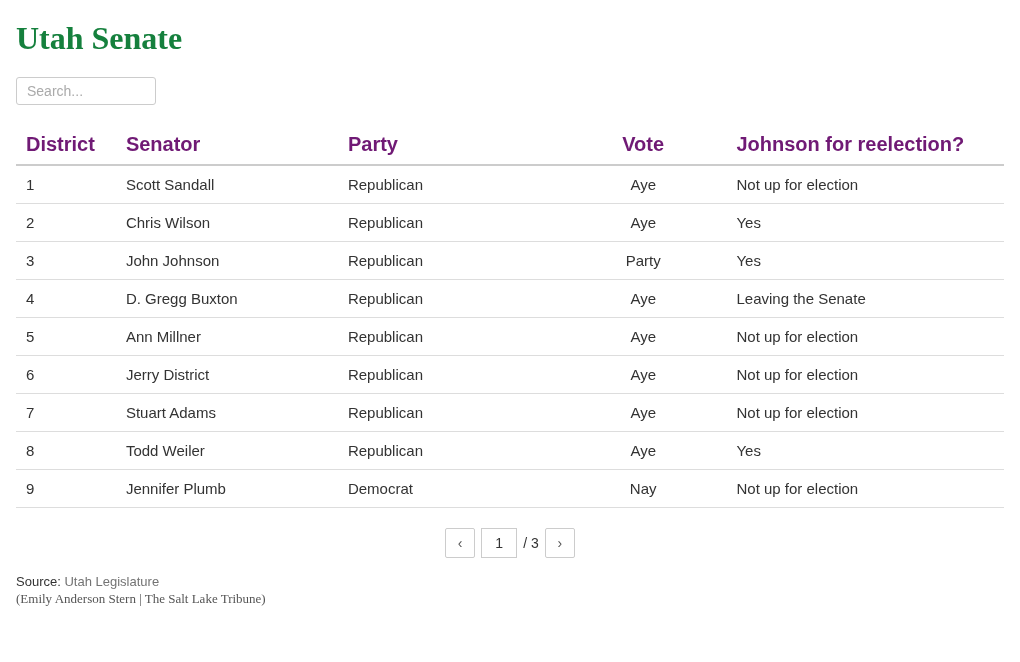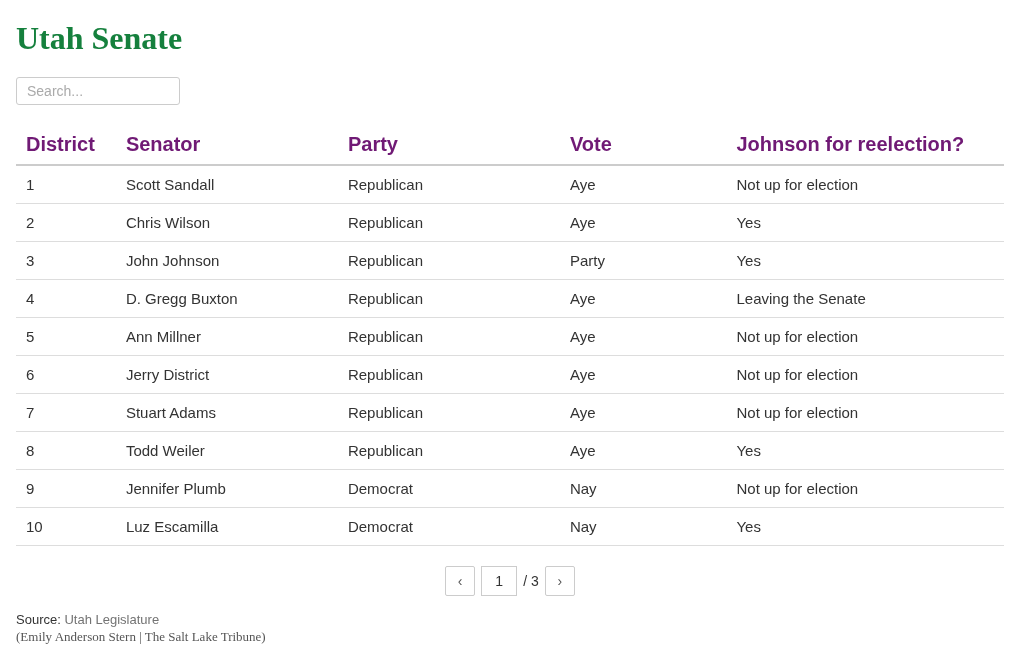--- a/index.html
+++ b/index.html
@@ -22,21 +22,21 @@
       color: #15803d;
     }
     .search-container {
       margin-bottom: 20px;
     }
     .search-input {
       border: 1px solid #cccccc;
       border-radius: 3px;
       padding: 5px 10px;
       font-size: 14px;
-      width: 164px;
+      width: 140px;
       color: #999;
       font-family: Arial, sans-serif;
     }
     .search-input::placeholder {
       color: #aaaaaa;
     }
     table {
       width: 100%;
       border-collapse: collapse;
       font-family: Arial, sans-serif;
@@ -66,21 +66,21 @@
       padding: 10px 10px;
       color: #333333;
       font-size: 15px;
     }
     tbody td:first-child {
       width: 90px;
     }
     .col-district { width: 90px; }
     .col-senator { width: 200px; }
     .col-party { width: 200px; }
-    .col-vote { width: 150px; }
+    .col-vote { width: 150px; text-align: center; }
     .col-running { width: 250px; }
 
     .pagination {
       display: flex;
       align-items: center;
       justify-content: center;
       margin-top: 20px;
       gap: 6px;
       font-family: Arial, sans-serif;
     }
@@ -203,27 +203,20 @@
         <td class="col-vote">Aye</td>
         <td class="col-running">Yes</td>
       </tr>
       <tr>
         <td class="col-district">9</td>
         <td class="col-senator">Jennifer Plumb</td>
         <td class="col-party">Democrat</td>
         <td class="col-vote">Nay</td>
         <td class="col-running">Not up for election</td>
       </tr>
-      <tr>
-        <td class="col-district">10</td>
-        <td class="col-senator">Luz Escamilla</td>
-        <td class="col-party">Democrat</td>
-        <td class="col-vote">Nay</td>
-        <td class="col-running">Yes</td>
-      </tr>
     </tbody>
 </table>
 
 <div class="pagination">
   <button class="page-btn">‹</button>
   <input class="page-current" type="text" value="1" style="">
   <span class="page-total">/ <span>3</span></span>
   <button class="page-btn">›</button>
 </div>
 

